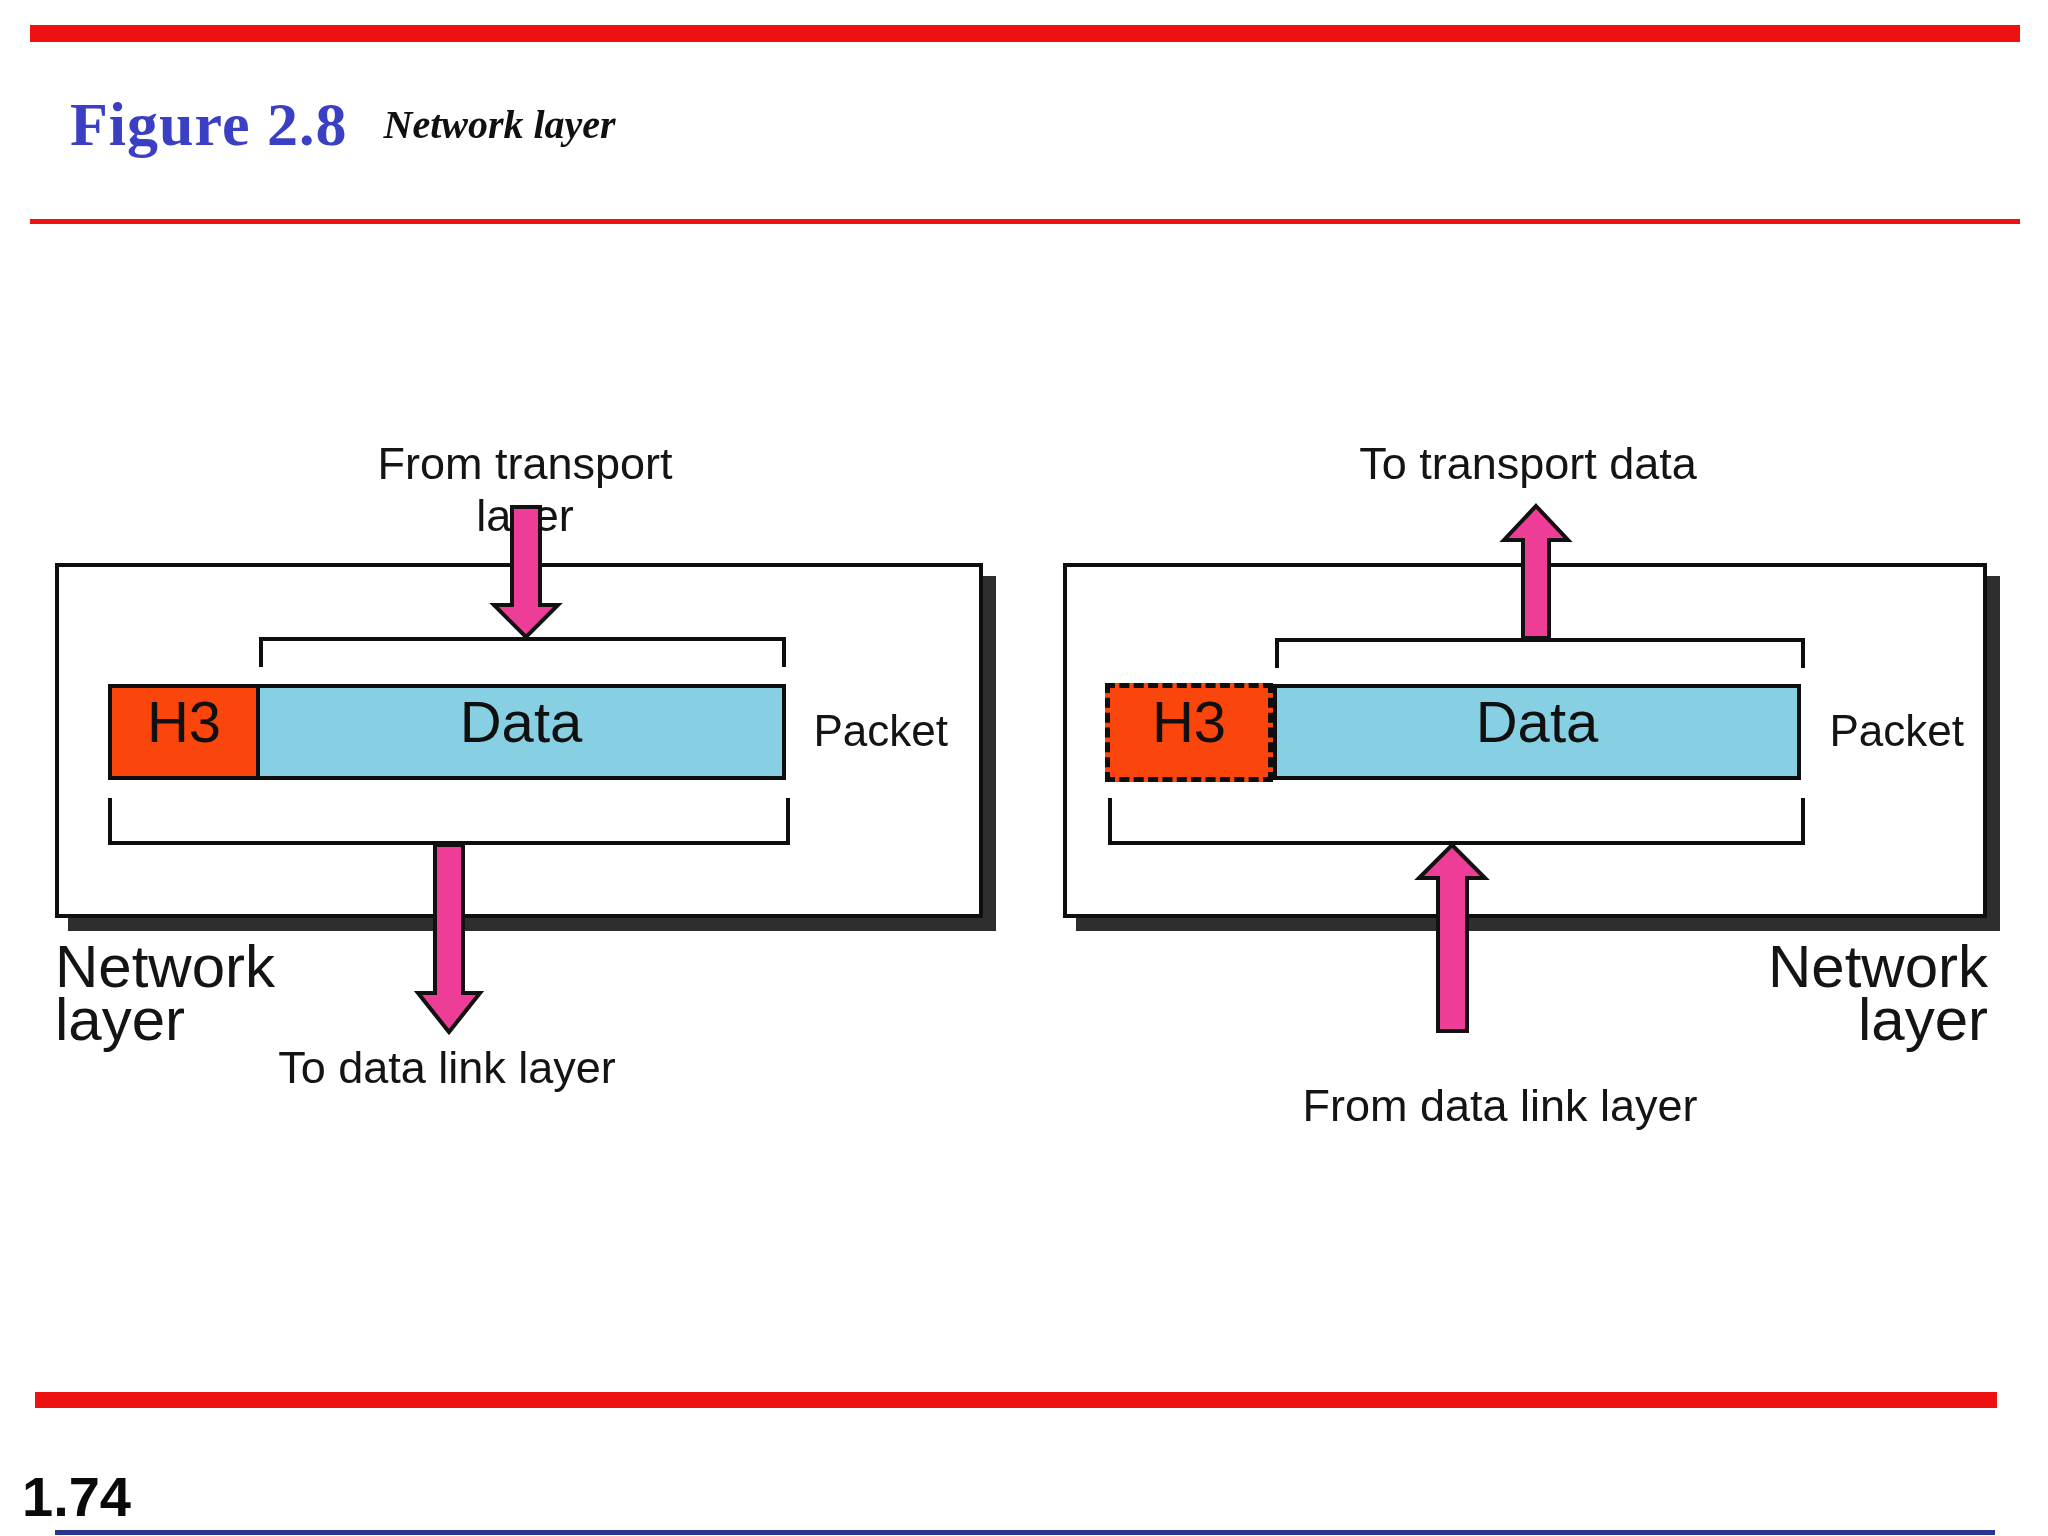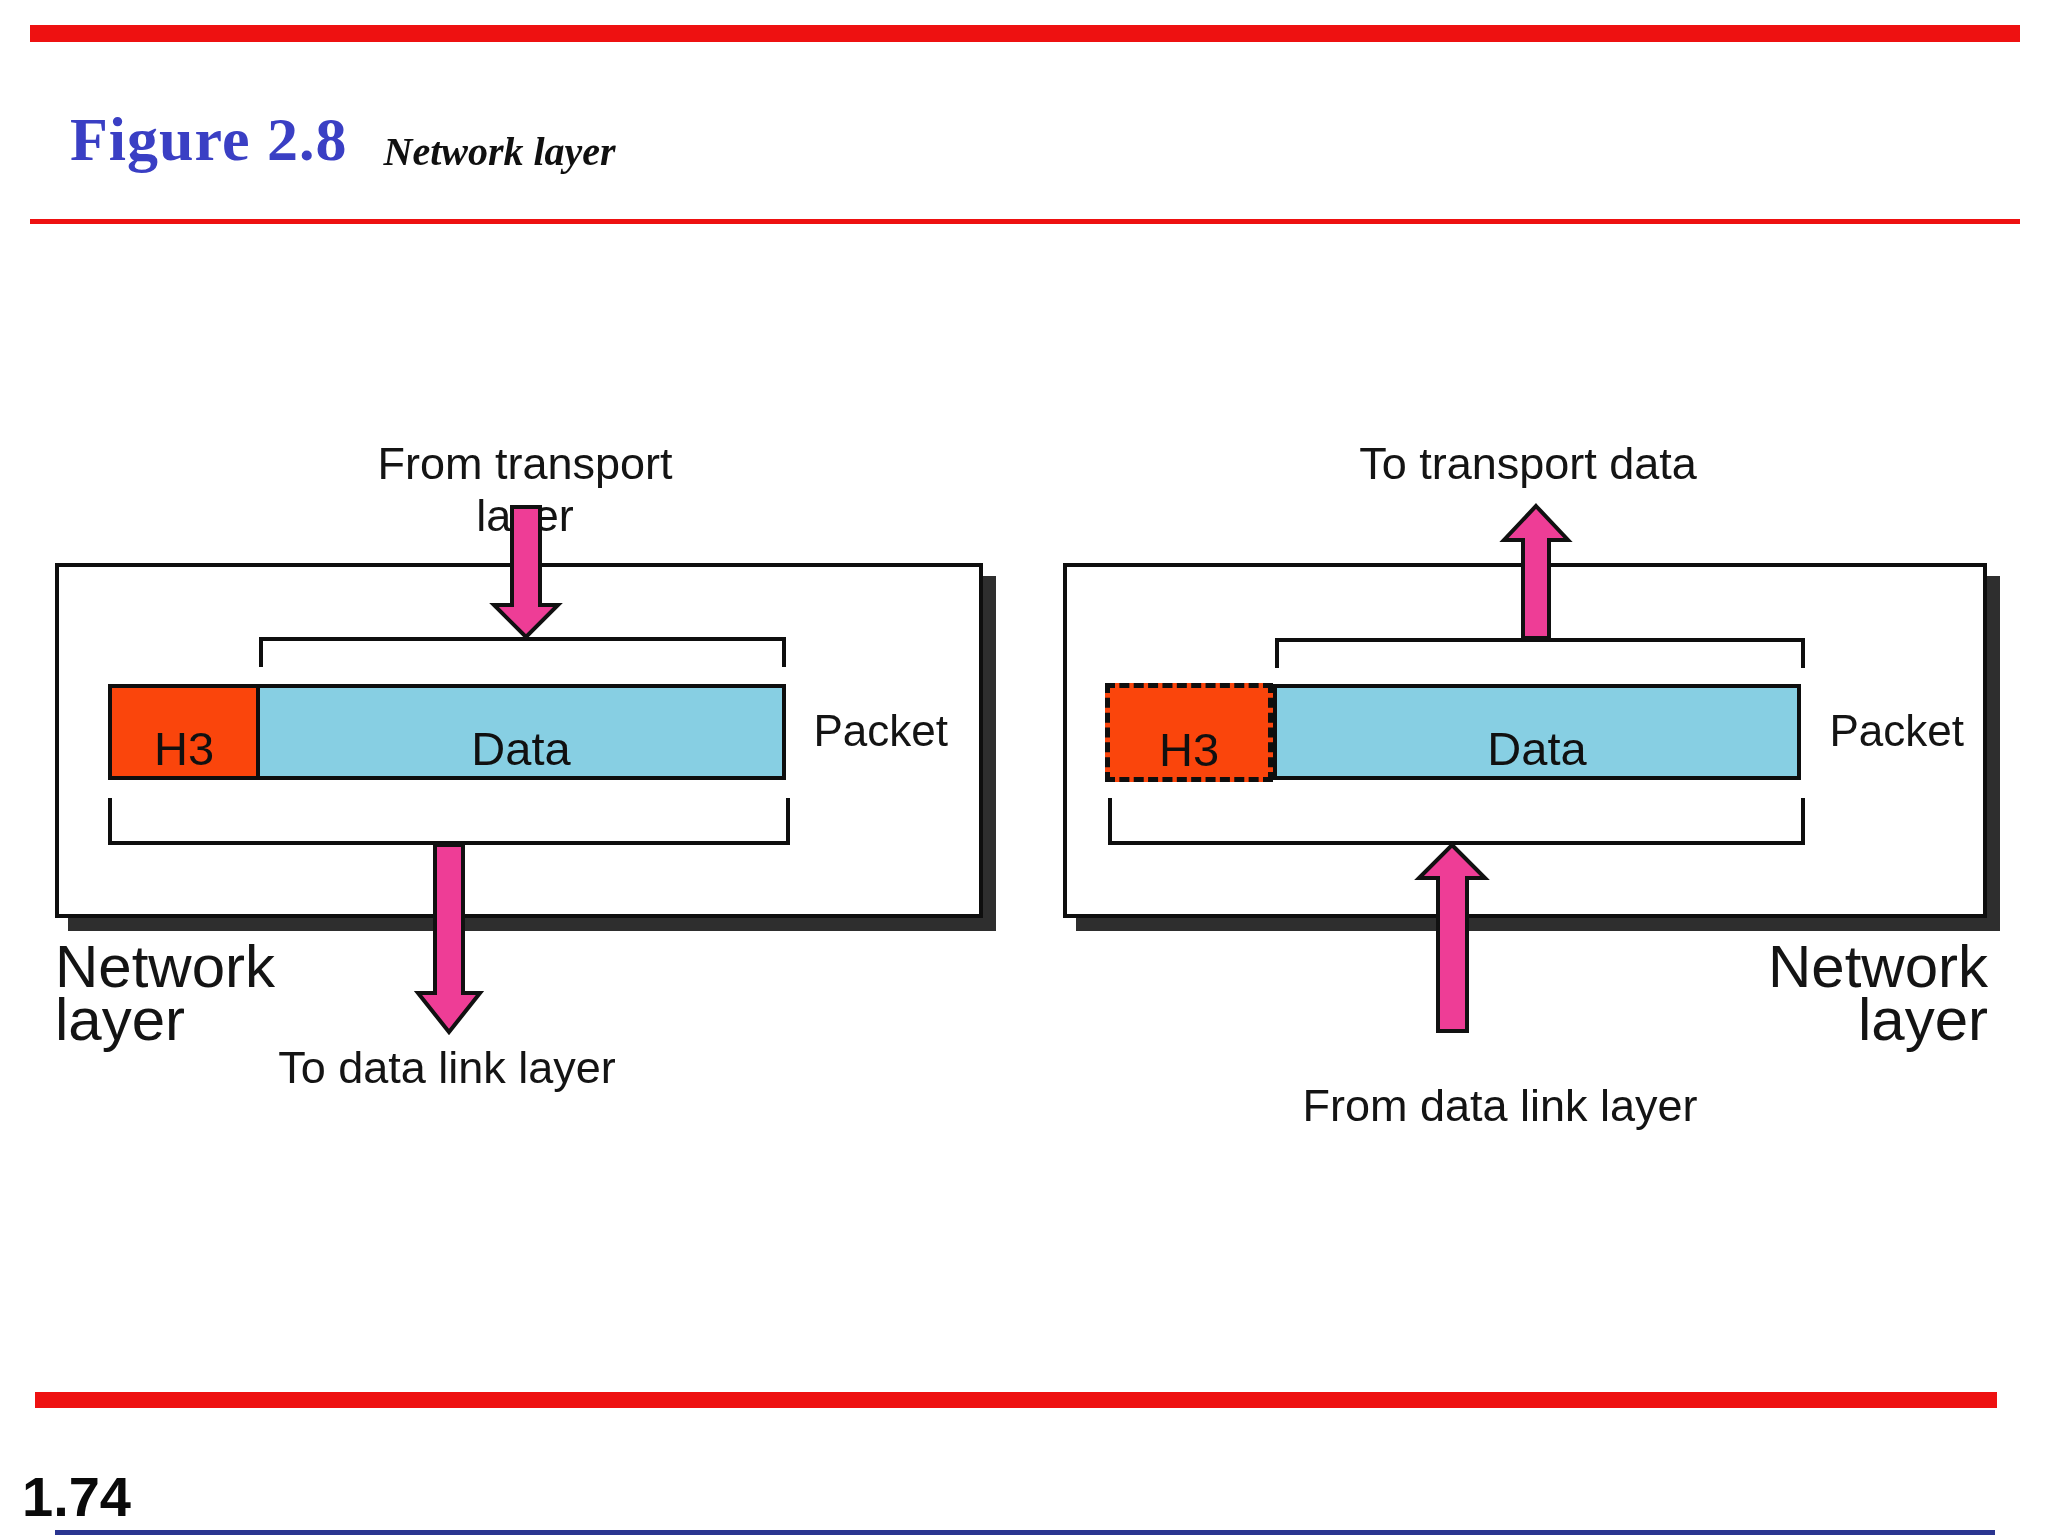--- a/index.html
+++ b/index.html
@@ -10,21 +10,21 @@
   *{margin:0;padding:0;box-sizing:border-box;}
   html,body{background:#fff;}
   body{
     width:2048px;height:1536px;position:relative;overflow:hidden;
     font-family:"Liberation Sans",sans-serif;color:var(--ink);
   }
   .abs{position:absolute;}
   
   .bar{background:var(--accent-red);}
   .top-bar{left:30px;top:25px;width:1990px;height:17px;}
-  .title-row{left:70px;top:104px;display:flex;align-items:flex-end;}
+  .title-row{left:70px;top:89px;display:flex;align-items:center;}
   .figure-label{
     font-family:"Liberation Serif",serif;font-weight:bold;
     font-size:62px;color:var(--title-blue);letter-spacing:1px;
   }
   .figure-title{
     font-family:"Liberation Serif",serif;font-weight:bold;font-style:italic;
     font-size:40px;color:#101010;margin-left:36px;
   }
   .title-underline{left:30px;top:219px;width:1990px;height:5px;}
   
@@ -35,22 +35,22 @@
   .box-left{left:55px;top:563px;width:928px;height:355px;}
   .box-right{left:1063px;top:563px;width:924px;height:355px;}
   
   .bracket-top{border-top:4px solid #0e0e0e;border-left:4px solid #0e0e0e;border-right:4px solid #0e0e0e;}
   .bracket-bottom{border-bottom:4px solid #0e0e0e;border-left:4px solid #0e0e0e;border-right:4px solid #0e0e0e;}
   .bkt-top-left{left:259px;top:637px;width:527px;height:30px;}
   .bkt-bottom-left{left:108px;top:798px;width:682px;height:47px;}
   .bkt-top-right{left:1275px;top:638px;width:530px;height:30px;}
   .bkt-bottom-right{left:1108px;top:798px;width:697px;height:47px;}
   
-  .seg{display:flex;align-items:flex-end;justify-content:center;
-       font-size:47px;color:#101010;z-index:3;}
+  .seg{display:flex;align-items:flex-start;justify-content:center;
+       font-size:58px;color:#101010;z-index:3;}
   .h3-left{left:108px;top:684px;width:152px;height:96px;
            background:var(--header-orange);border:4px solid #0e0e0e;}
   .data-left{left:256px;top:684px;width:530px;height:96px;
            background:var(--data-blue);border:4px solid #0e0e0e;}
   .h3-right{left:1105px;top:683px;width:168px;height:99px;
            background:var(--header-orange);border:5px dashed #0e0e0e;}
   .data-right{left:1273px;top:684px;width:528px;height:96px;
            background:var(--data-blue);border:4px solid #0e0e0e;}
   
   .lbl{font-size:45px;color:#141414;text-align:center;z-index:4;}

